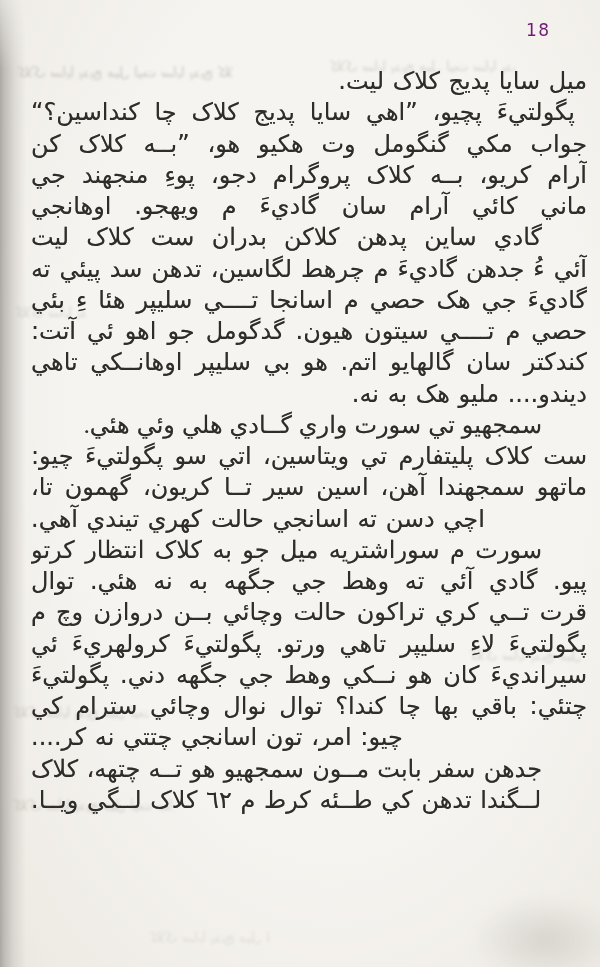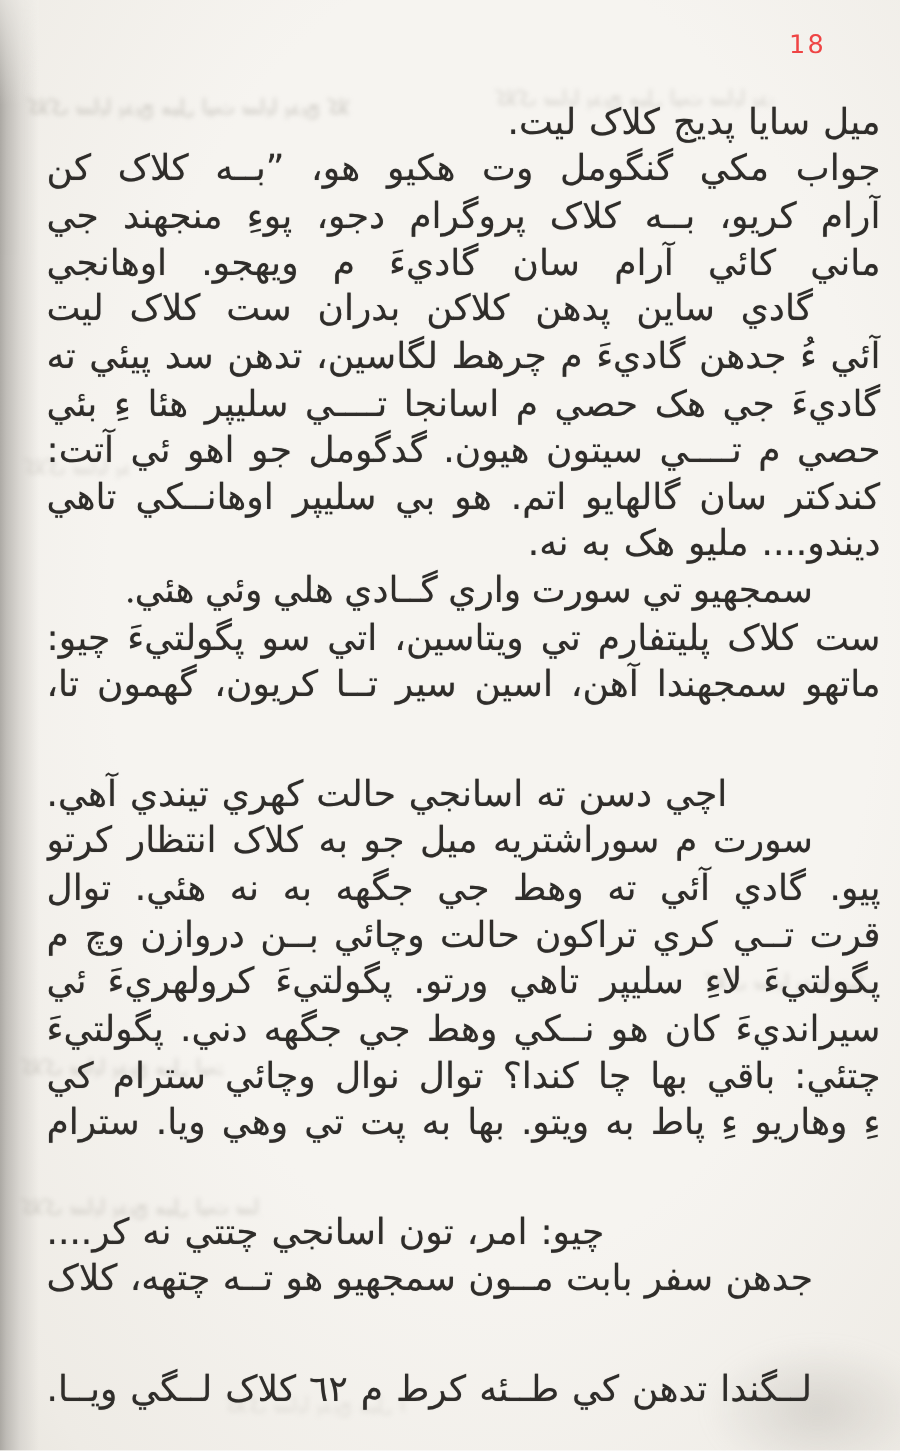--- a/index.html
+++ b/index.html
@@ -20,36 +20,36 @@
     content:"";position:absolute;left:0;top:0;width:100%;height:70px;
     background:linear-gradient(180deg,#f2f0eb, rgba(242,240,235,0));opacity:.7;
   }
   .corner-smudge{
     position:absolute;right:-20px;bottom:-18px;width:150px;height:90px;
     background:radial-gradient(ellipse at center, rgba(170,166,159,0.35), rgba(170,166,159,0) 70%);
     filter:blur(6px);
   }
   .page-number{
     position:absolute;top:20px;left:526px;width:40px;
-    font-size:17px;letter-spacing:1.5px;color:#ef4444;text-align:left;
+    font-size:17px;letter-spacing:1.5px;color:#701a75;text-align:left;
   }
   .text-block{
     position:absolute;top:66px;left:31px;right:13px;
     direction:rtl;
     color:#2f2d2a;
     font-size:24px;
     text-shadow:0 0 0.5px rgba(47,45,42,0.55);
   }
   .ln{
     height:31.25px;line-height:31.25px;overflow:hidden;
     word-spacing:1px;
   }
   .j{text-align:justify;text-align-last:justify;}
   .sr{text-align:right;}
-  .sl{text-align:left;margin-top:42px;}
+  .sl{text-align:left;}
   .ind{padding-right:45px;font-family:Liberation Serif, serif;}
   .ind-s{padding-right:12px;}
   
   .ghost{
     position:absolute;height:24px;line-height:24px;overflow:hidden;
     direction:rtl;color:#aaa69e;font-size:14px;
     transform:scaleX(-1);filter:blur(1.6px);opacity:.55;
     pointer-events:none;white-space:nowrap;
   }
   .g1{top:60px;left:18px;width:215px;}
@@ -73,38 +73,38 @@
   <div class="ghost g3">کلاک سايا پديج ميل ليت سايا پديج کلاک</div>
   <div class="ghost g4">کلاک سايا پديج ميل ليت سايا پديج کلاک</div>
   <div class="ghost g5">کلاک سايا پديج ميل ليت سايا پديج کلاک</div>
   <div class="ghost g6">کلاک سايا پديج ميل ليت سايا پديج کلاک</div>
   <div class="ghost g7">کلاک سايا پديج ميل ليت سايا پديج کلاک</div>
 
   <div class="page-number">18</div>
 
   <div class="text-block" dir="rtl">
     <div class="ln sr">ميل سايا پديج کلاک ليت.</div>
+    <div class="ln j ind-s">پگولتيءَ پچيو، ”اهي سايا پديج کلاک چا کنداسين؟“</div>
     <div class="ln j">جواب مکي گنگومل وت هکيو هو، ”بــه کلاک کن</div>
     <div class="ln j">آرام کريو، بــه کلاک پروگرام دجو، پوءِ منجهند جي</div>
     <div class="ln j">ماني کائي آرام سان گاديءَ م ويهجو. اوهانجي رزرويشن</div>
     <div class="ln j ind">گادي ساين پدهن کلاکن بدران ست کلاک ليت</div>
     <div class="ln j">آئي ءُ جدهن گاديءَ م چرهط لگاسين، تدهن سد پيئي ته</div>
     <div class="ln j">گاديءَ جي هک حصي م اسانجا تــــي سليپر هئا ءِ بئي</div>
     <div class="ln j">حصي م تــــي سيتون هيون. گدگومل جو اهو ئي آتت:</div>
     <div class="ln j">کندکتر سان گالهايو اتم. هو بي سليپر اوهانــکي تاهي</div>
     <div class="ln sr">ديندو.... مليو هک به نه.</div>
     <div class="ln sr ind">سمجهيو تي سورت واري گــادي هلي وئي هئي.</div>
     <div class="ln j">ست کلاک پليتفارم تي ويتاسين، اتي سو پگولتيءَ چيو:</div>
     <div class="ln j">ماتهو سمجهندا آهن، اسين سير تــا کريون، گهمون تا،</div>
     <div class="ln sl">اچي دسن ته اسانجي حالت کهري تيندي آهي.</div>
     <div class="ln j ind">سورت م سوراشتريه ميل جو به کلاک انتظار کرتو</div>
     <div class="ln j">پيو. گادي آئي ته وهط جي جگهه به نه هئي. توال لکميءَ</div>
     <div class="ln j">قرت تــي کري تراکون حالت وچائي بــن دروازن وچ م</div>
     <div class="ln j">پگولتيءَ لاءِ سليپر تاهي ورتو. پگولتيءَ کرولهريءَ ئي</div>
     <div class="ln j">سيرانديءَ کان هو نــکي وهط جي جگهه دني. پگولتيءَ کي</div>
     <div class="ln j">چتئي: باقي بها چا کندا؟ توال نوال وچائي سترام کي</div>
-    <div class="ln j">ءِ وهاريو ءِ پاط به ويتو. بها به پت تي وهي ويا. سترام</div>
     <div class="ln sl">چيو: امر، تون اسانجي چتتي نه کر....</div>
     <div class="ln j ind">جدهن سفر بابت مــون سمجهيو هو تــه چتهه، کلاک</div>
     <div class="ln sl">لــگندا تدهن کي طــئه کرط م ٦٢ کلاک لــگي ويــا.</div>
   </div>
 
 </div>
 
 </body></html>

